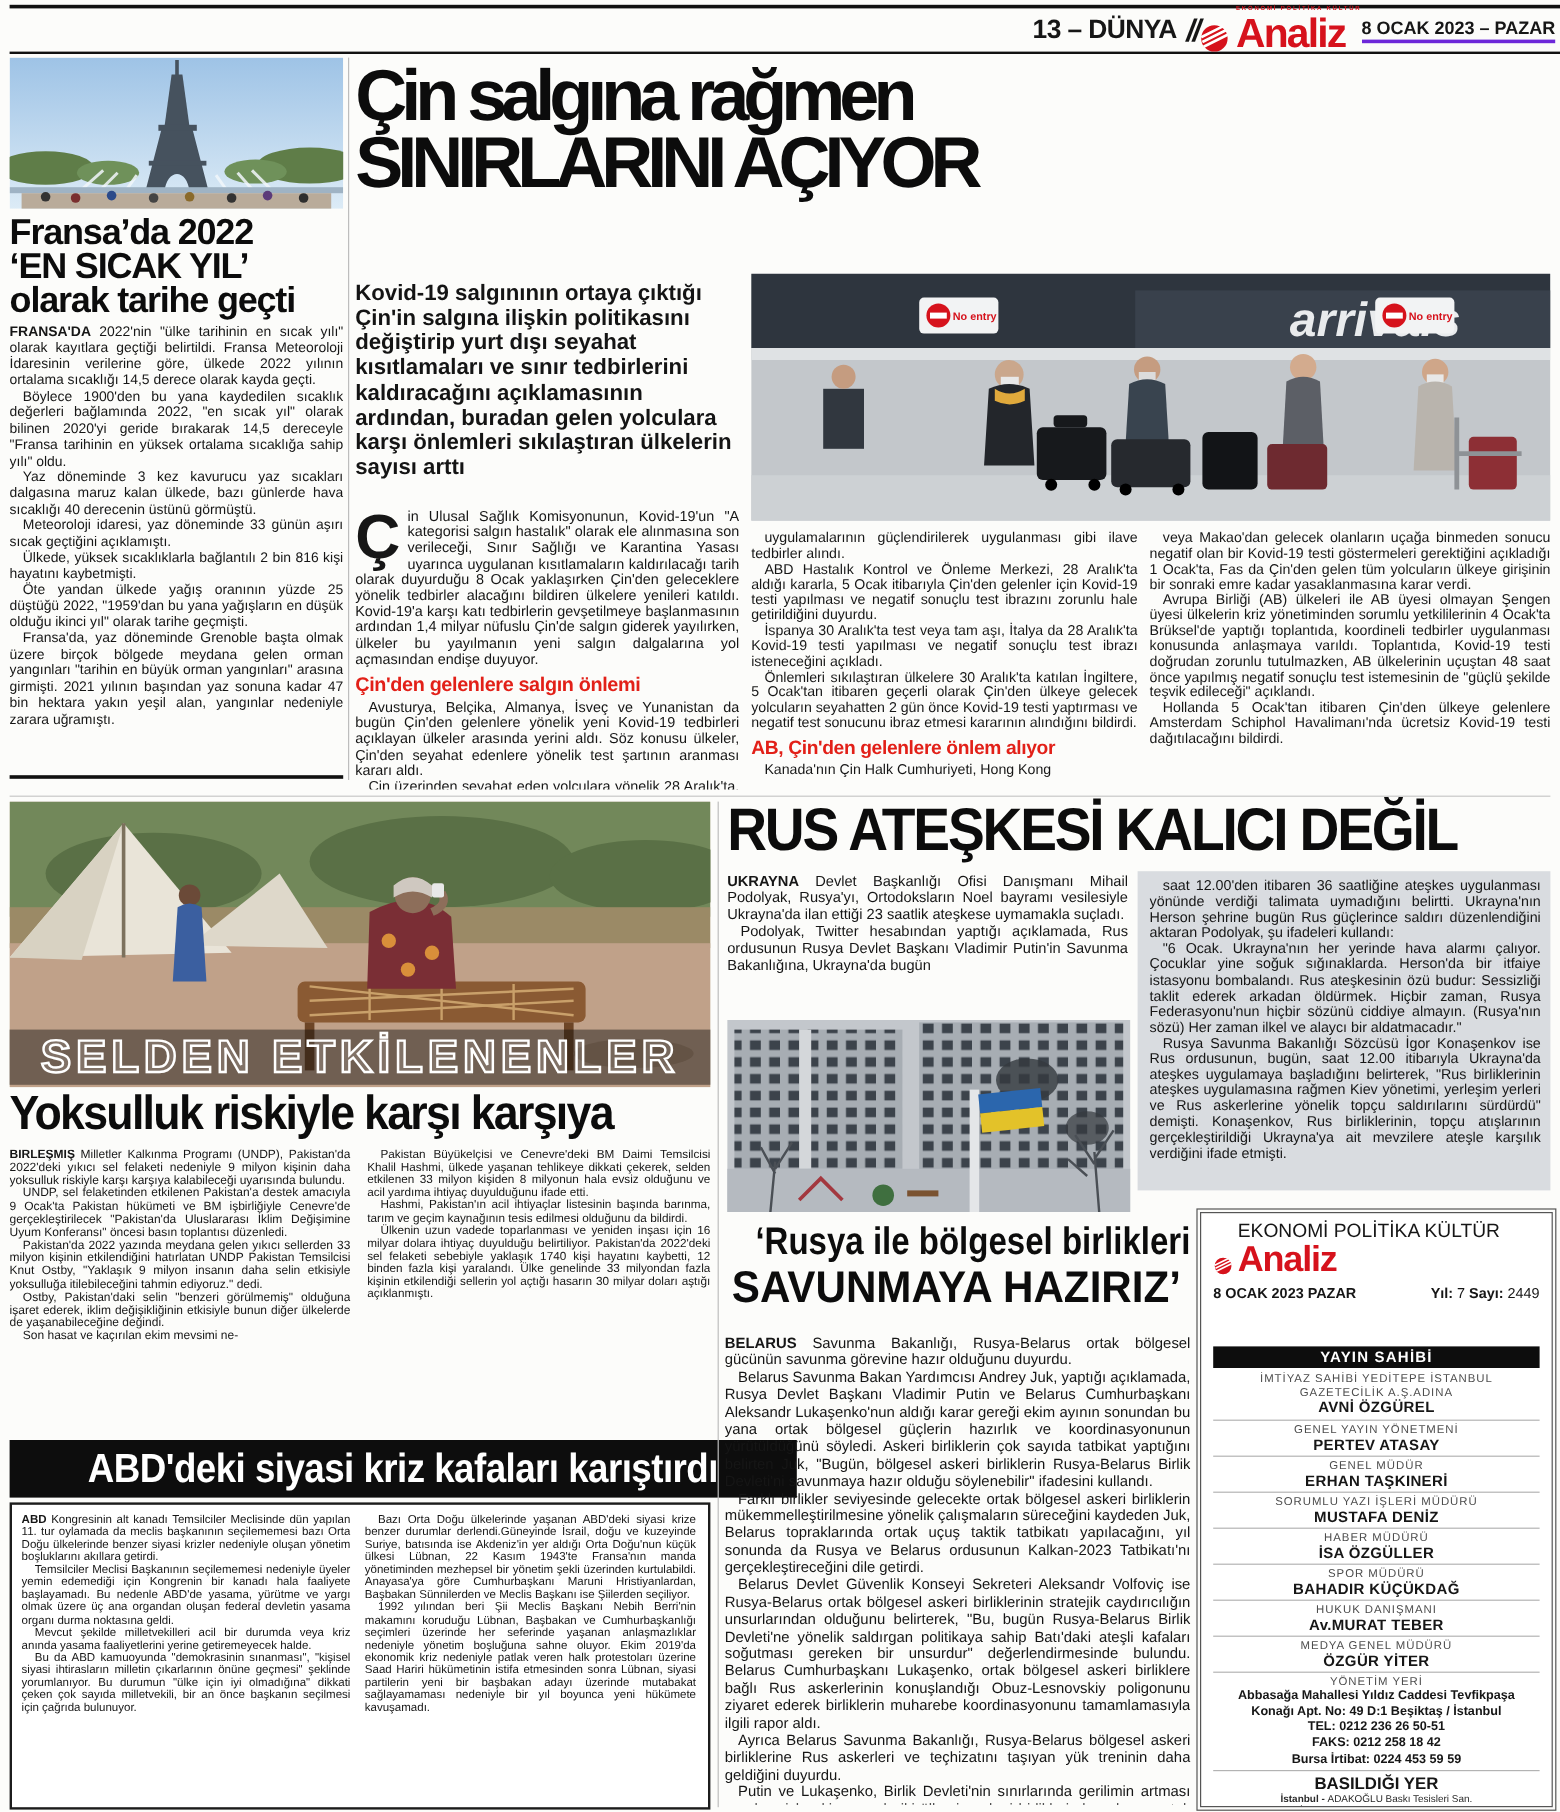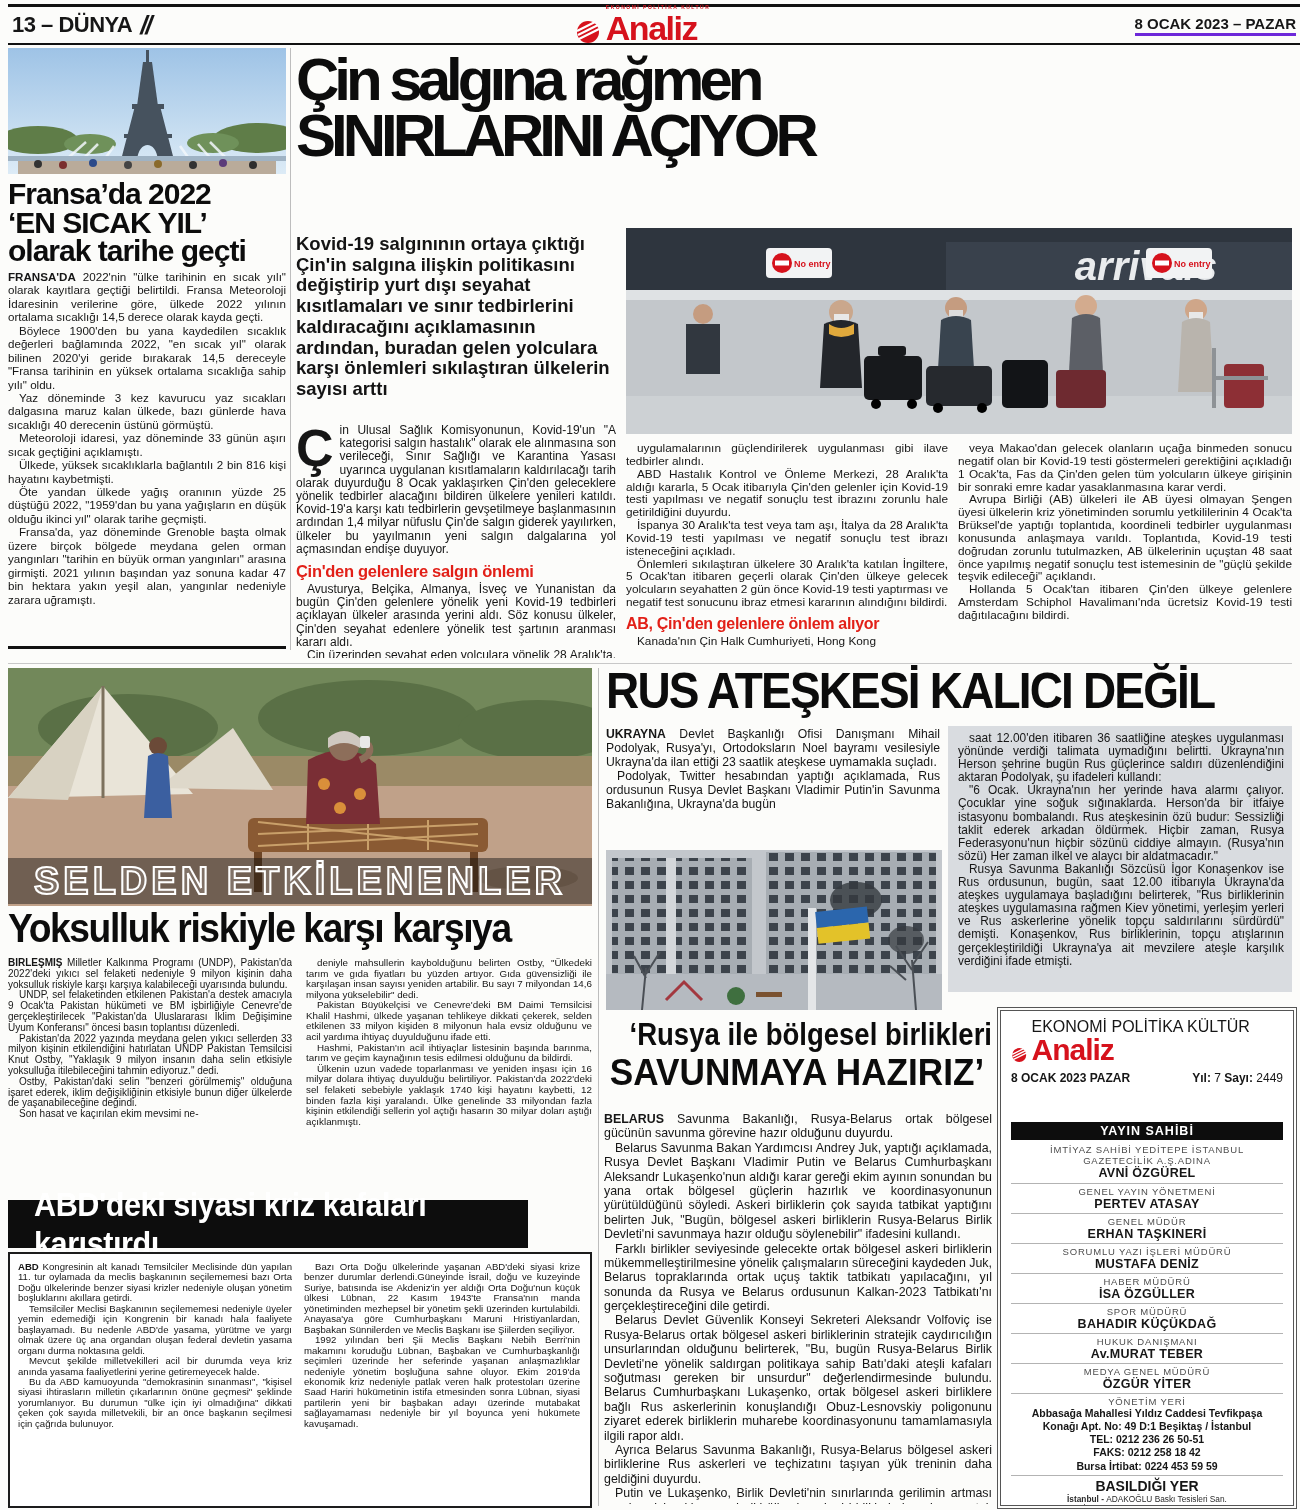--- a/index.html
+++ b/index.html
@@ -50,21 +50,21 @@
   .mh-entry{border-top:1px solid #b3b3b3;padding:2px 0;}
   .mh-sec{border-top:1px solid #b3b3b3;padding:2px 0;text-align:center;}
   .mh-addr{font-size:10.5px;font-weight:700;line-height:1.25;}
   .mh-print{font-size:8.3px;color:#2a2a2a;line-height:1.25;}
 </style>
 </head>
 <body>
 
 <div class="page">
 
-  <div class="abs hdr" style="left:8px;top:4px;width:1284px;height:36px;padding:0 4px;">
+  <div class="abs hdr" style="left:8px;top:4px;width:1284px;height:36px;padding:0 4px;justify-content:flex-end;">
     <div class="hdr-left">
       <span>13 – DÜNYA</span>
       <span class="hdr-mark">//</span>
     </div>
     <div class="brand">
       <svg class="logo-ball" viewBox="0 0 26 26">
         <circle cx="13" cy="13" r="11" fill="#d6121c"></circle>
         <path d="M3 16 L23 6 M4 20 L24 10 M2 12 L20 3" stroke="#fff" stroke-width="2.2" fill="none"></path>
       </svg>
       <span style="display:inline-block;">
@@ -281,28 +281,27 @@
     <p class="noind"><span class="lead-b">BİRLEŞMİŞ</span><span> Milletler Kalkınma Programı (UNDP), Pakistan'da 2022'deki yıkıcı sel felaketi nedeniyle 9 milyon kişinin daha yoksulluk riskiyle karşı karşıya kalabileceği uyarısında bulundu.</span></p>
     <div>
         <p>UNDP, sel felaketinden etkilenen Pakistan'a destek amacıyla 9 Ocak'ta Pakistan hükümeti ve BM işbirliğiyle Cenevre'de gerçekleştirilecek "Pakistan'da Uluslararası İklim Değişimine Uyum Konferansı" öncesi basın toplantısı düzenledi.</p>
         <p>Pakistan'da 2022 yazında meydana gelen yıkıcı sellerden 33 milyon kişinin etkilendiğini hatırlatan UNDP Pakistan Temsilcisi Knut Ostby, "Yaklaşık 9 milyon insanın daha selin etkisiyle yoksulluğa itilebileceğini tahmin ediyoruz." dedi.</p>
         <p>Ostby, Pakistan'daki selin "benzeri görülmemiş" olduğuna işaret ederek, iklim değişikliğinin etkisiyle bunun diğer ülkelerde de yaşanabileceğine değindi.</p>
         <p>Son hasat ve kaçırılan ekim mevsimi ne-</p>
       </div>
   </div>
   <div class="abs bt" style="left:306px;top:958px;width:286px;height:238px;font-size:9.8px;line-height:1.08;">
     <div>
-        <p>deniyle mahsullerin kaybolduğunu belirten Ostby, "Ülkedeki tarım ve gıda fiyatları bu yüzden artıyor. Gıda güvensizliği ile karşılaşan insan sayısı yeniden artabilir. Bu sayı 7 milyondan 14,6 milyona yükselebilir" dedi.</p>
         <p>Pakistan Büyükelçisi ve Cenevre'deki BM Daimi Temsilcisi Khalil Hashmi, ülkede yaşanan tehlikeye dikkati çekerek, selden etkilenen 33 milyon kişiden 8 milyonun hala evsiz olduğunu ve acil yardıma ihtiyaç duyulduğunu ifade etti.</p>
         <p>Hashmi, Pakistan'ın acil ihtiyaçlar listesinin başında barınma, tarım ve geçim kaynağının tesis edilmesi olduğunu da bildirdi.</p>
         <p>Ülkenin uzun vadede toparlanması ve yeniden inşası için 16 milyar dolara ihtiyaç duyulduğu belirtiliyor. Pakistan'da 2022'deki sel felaketi sebebiyle yaklaşık 1740 kişi hayatını kaybetti, 12 binden fazla kişi yaralandı. Ülke genelinde 33 milyondan fazla kişinin etkilendiği sellerin yol açtığı hasarın 30 milyar doları aştığı açıklanmıştı.</p>
       </div>
   </div>
 
-  <div class="abs blackbar" style="left:8px;top:1200px;width:520px;height:48px;">
+  <div class="abs blackbar" style="left:8px;top:1200px;width:656px;height:48px;">
     <span class="condc h-big" style="color:#fff;font-size:34px;transform:scaleX(0.9);letter-spacing:-0.5px;">ABD'deki siyasi kriz kafaları karıştırdı</span>
   </div>
   <div class="abs boxed" style="left:8px;top:1252px;width:580px;height:252px;"></div>
   <div class="abs bt" style="left:18px;top:1262px;width:274px;height:234px;font-size:9.6px;line-height:1.09;">
     <p class="noind"><span class="lead-b">ABD</span><span> Kongresinin alt kanadı Temsilciler Meclisinde dün yapılan 11. tur oylamada da meclis başkanının seçilememesi bazı Orta Doğu ülkelerinde benzer siyasi krizler nedeniyle oluşan yönetim boşluklarını akıllara getirdi.</span></p>
     <div>
         <p>Temsilciler Meclisi Başkanının seçilememesi nedeniyle üyeler yemin edemediği için Kongrenin bir kanadı hala faaliyete başlayamadı. Bu nedenle ABD'de yasama, yürütme ve yargı olmak üzere üç ana organdan oluşan federal devletin yasama organı durma noktasına geldi.</p>
         <p>Mevcut şekilde milletvekilleri acil bir durumda veya kriz anında yasama faaliyetlerini yerine getiremeyecek halde.</p>
         <p>Bu da ABD kamuoyunda "demokrasinin sınanması", "kişisel siyasi ihtirasların milletin çıkarlarının önüne geçmesi" şeklinde yorumlanıyor. Bu durumun "ülke için iyi olmadığına" dikkati çeken çok sayıda milletvekili, bir an önce başkanın seçilmesi için çağrıda bulunuyor.</p>
       </div>

